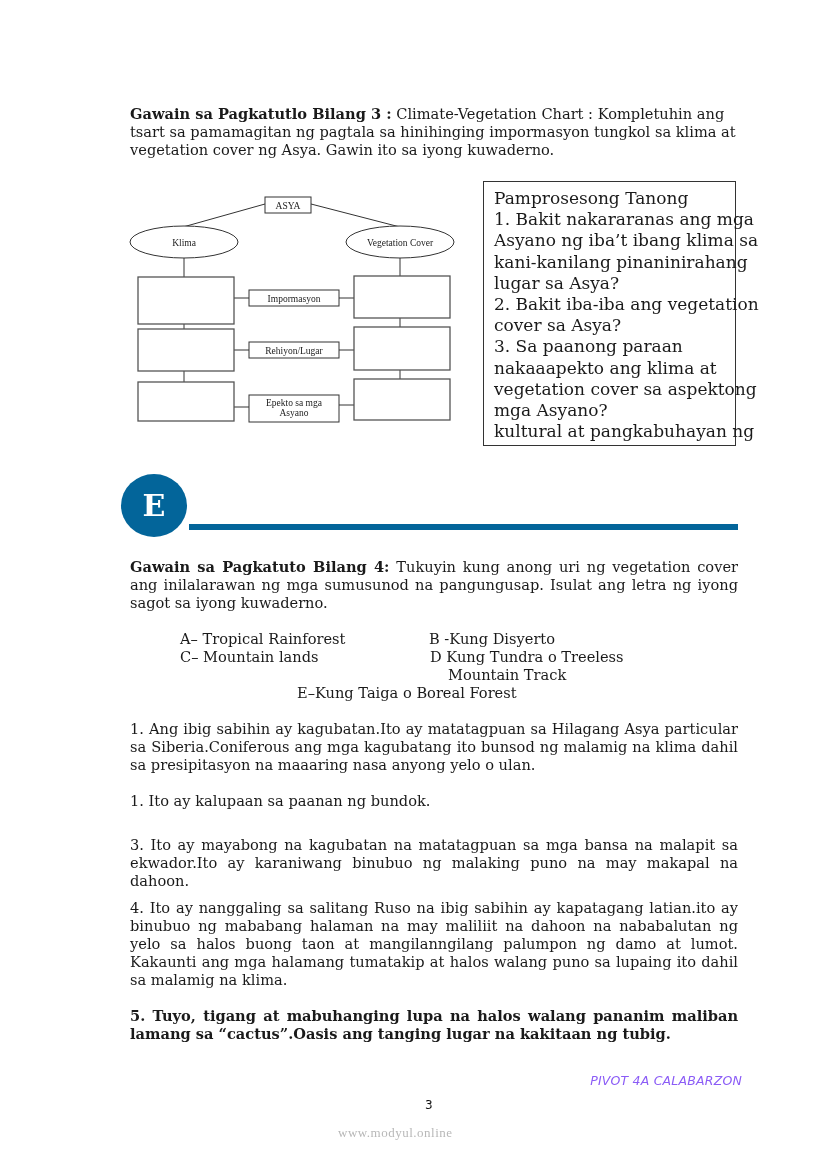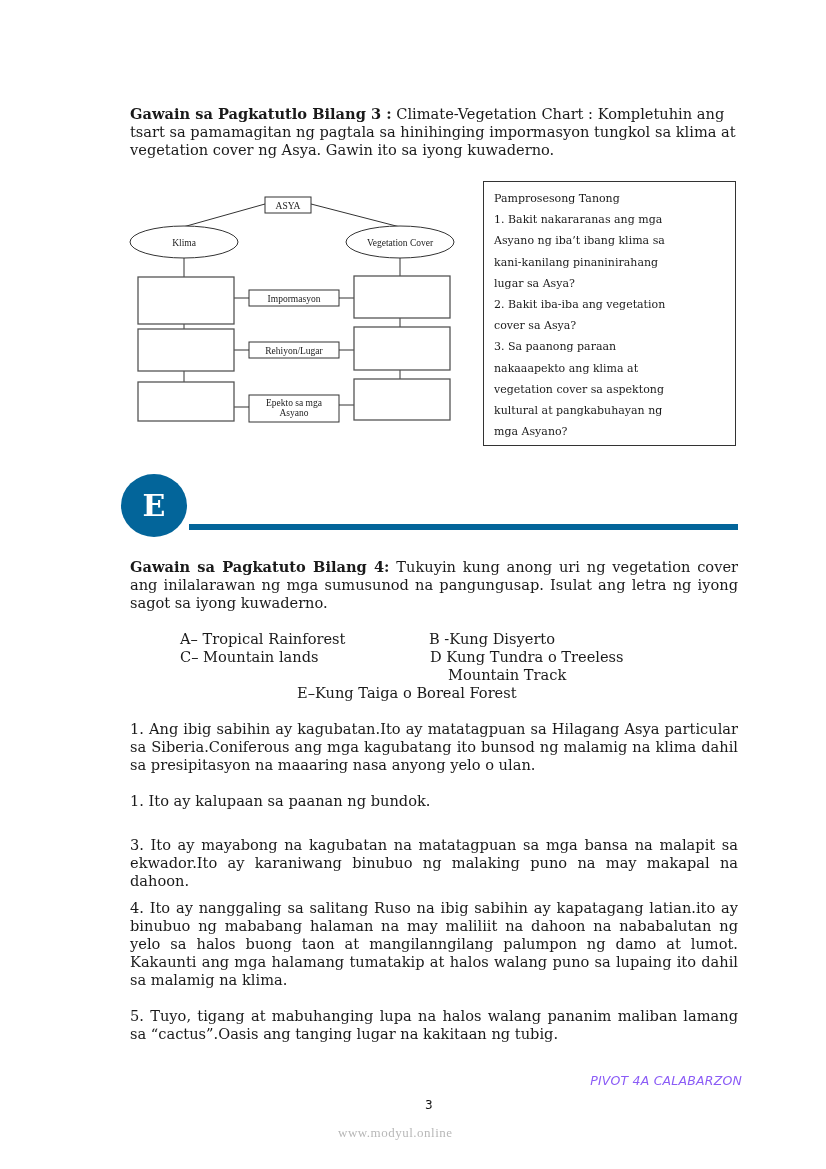--- a/index.html
+++ b/index.html
@@ -9,21 +9,21 @@
           text-align:justify; font-family:"DejaVu Serif", serif; }
   .para b { font-weight:bold; }
   #intro3 { top:105px; text-align:left; }
   
   #diagram { position:absolute; left:125px; top:190px; width:345px; height:245px;text-align:right; }
   #diagram svg { width:345px; height:245px; }
   .dtext { font-family:"Liberation Serif", serif; font-size:9.5px; fill:#222; }
   
   #qbox { position:absolute; left:483px; top:181px; width:253px; height:265px;
           border:1.3px solid #333; box-sizing:border-box; padding:6px 8px 0 10px;
-          font-size:11px; line-height:21.2px; font-family:"DejaVu Serif", serif; }
+          font-size:17px; line-height:21.2px; font-family:"DejaVu Serif", serif; }
   #qbox div { white-space:nowrap; }
   
   #e-circle { position:absolute; left:121px; top:474px; width:66px; height:63px; border-radius:50%;
               background:#03659a; color:#fff; display:flex; align-items:center; justify-content:center;
               font-family:"DejaVu Serif", serif; font-weight:bold; font-size:30px; }
   #e-rule { position:absolute; left:189px; top:524px; width:549px; height:6px; background:#03659a; }
   #intro4 { top:558px; }
   .choice { position:absolute; font-size:14.6px; line-height:18px; white-space:nowrap; }
   .item { position:absolute; left:130px; width:608px; font-size:14.6px; line-height:18px; text-align:justify; }
   #footer-label { position:absolute; right:84px; top:1073px; font-family:"DejaVu Sans", sans-serif;
@@ -87,37 +87,37 @@
   <div>Pamprosesong Tanong</div>
   <div>1. Bakit nakararanas ang mga</div>
   <div>Asyano ng iba’t ibang klima sa</div>
   <div>kani-kanilang pinaninirahang</div>
   <div>lugar sa Asya?</div>
   <div>2. Bakit iba-iba ang vegetation</div>
   <div>cover sa Asya?</div>
   <div>3. Sa paanong paraan</div>
   <div>nakaaapekto ang klima at</div>
   <div>vegetation cover sa aspektong</div>
+  <div>mga Asyano?</div>
   <div>kultural at pangkabuhayan ng</div>
-  <div>mga Asyano?</div>
 </div>
 
 <div id="e-circle">E</div>
 <div id="e-rule"></div>
 
 <div class="para" id="intro4"><b>Gawain sa Pagkatuto Bilang 4:</b><span>  Tukuyin kung anong uri ng vegetation cover ang inilalarawan ng mga sumusunod na pangungusap.  Isulat ang letra ng iyong sagot sa iyong kuwaderno.</span></div>
 
 <div class="choice" style="left:180px; top:630px;">A– Tropical Rainforest</div>
 <div class="choice" style="left:429px; top:630px;">B -Kung Disyerto</div>
 <div class="choice" style="left:180px; top:648px;">C– Mountain lands</div>
 <div class="choice" style="left:430px; top:648px;">D Kung  Tundra o Treeless</div>
 <div class="choice" style="left:448px; top:666px;">Mountain Track</div>
 <div class="choice" style="left:297px; top:684px;">E–Kung Taiga o Boreal Forest</div>
 
 <div class="item" style="top:720px;">1. Ang ibig sabihin ay kagubatan.Ito ay matatagpuan sa Hilagang Asya particular sa Siberia.Coniferous ang mga kagubatang ito bunsod ng malamig na klima dahil sa presipitasyon na maaaring nasa anyong yelo o ulan.</div>
 <div class="item" style="top:792px;">1. Ito ay kalupaan sa paanan ng bundok.</div>
 <div class="item" style="top:804px;margin-top:32px;">3. Ito ay mayabong na kagubatan na matatagpuan sa mga bansa na malapit sa ekwador.Ito ay karaniwang binubuo ng malaking puno na may makapal na dahoon.</div>
 <div class="item" style="top:899px;">4. Ito ay nanggaling sa salitang Ruso na ibig sabihin ay kapatagang latian.ito ay binubuo ng mababang halaman na may maliliit na dahoon na nababalutan ng yelo sa halos buong taon at mangilanngilang palumpon ng damo at lumot. Kakaunti ang mga halamang tumatakip at halos walang puno sa lupaing ito dahil sa malamig na klima.</div>
-<div class="item" style="top:1007px;">5. Tuyo, tigang at mabuhanging lupa na halos walang pananim maliban lamang sa “cactus”.Oasis ang tanging lugar na kakitaan ng tubig.</div>
+<div class="item" style="top:1007px;font-weight:bold;">5. Tuyo, tigang at mabuhanging lupa na halos walang pananim maliban lamang sa “cactus”.Oasis ang tanging lugar na kakitaan ng tubig.</div>
 
 <div id="footer-label">PIVOT 4A CALABARZON</div>
 <div id="page-num">3</div>
 <div id="watermark">www.modyul.online</div>
 
 </body></html>

